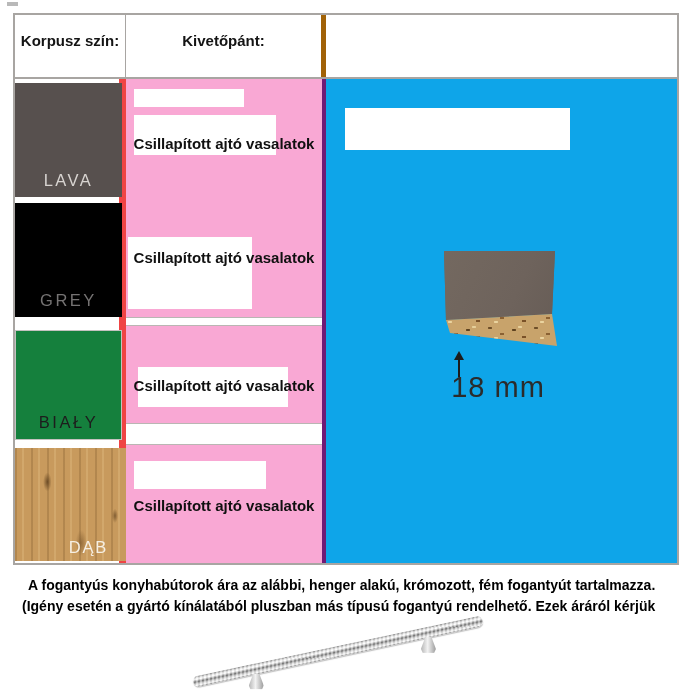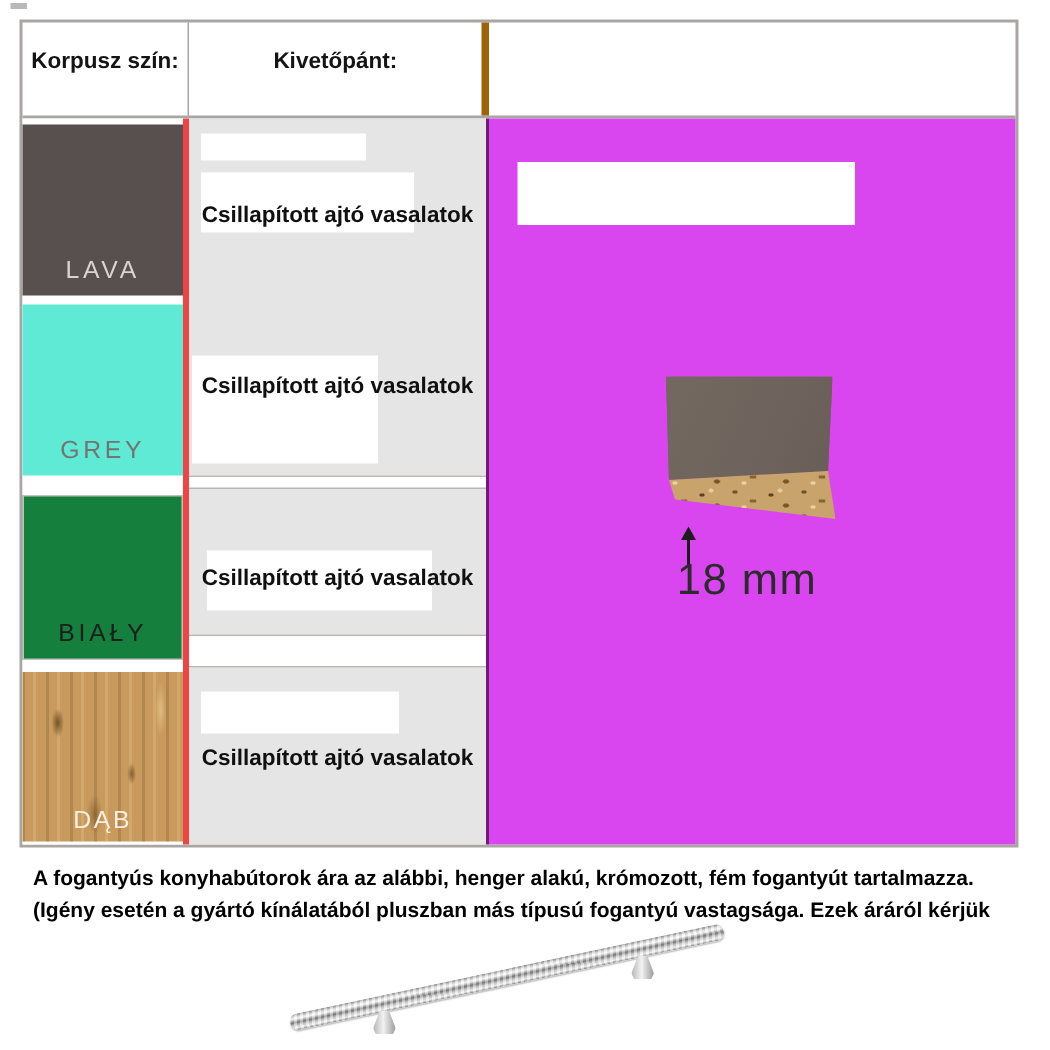--- a/index.html
+++ b/index.html
@@ -17,42 +17,43 @@
   .header-row { display:flex; height:64px; border-bottom:2px solid #a8a5a2; box-sizing:border-box; }
   .hcell {
     box-sizing:border-box; display:flex; align-items:center; justify-content:center;
     font-weight:bold; font-size:15px; color:#141414; padding-bottom:12px; text-align:center;
   }
   .hcell1 { width:111px; border-right:1px solid #a8a5a2; }
   .hcell2 { width:200px; border-right:5px solid #a16207; }
   .hcell3 { flex:1; }
 
   .body-row { position:relative; display:flex; height:484px; }
-  .col1 { position:relative; width:111px; border-right:4px solid #ef4444; box-sizing:border-box; background:#fff; }
-  .col2 { position:relative; width:200px; border-right:2px solid #701a75; box-sizing:border-box; background:#e5e5e5; }
-  .col3 { position:relative; flex:1; background:#d946ef; }
+  .col1 { position:relative; width:111px; border-right:7px solid #ef4444; box-sizing:border-box; background:#fff; }
+  .col2 { position:relative; width:200px; border-right:4px solid #701a75; box-sizing:border-box; background:#f9a8d4; }
+  .col3 { position:relative; flex:1; background:#0ea5e9; }
 
   
   .swatch { position:absolute; left:0; width:107px; }
   .swatch-label {
     position:absolute; left:0; right:0; bottom:7px; text-align:center;
     font-size:16.5px; letter-spacing:2.5px; font-weight:500;
   }
   .swatch-lava  { top:4px;   height:114px; }
   .swatch-grey  { top:124px; height:114px; }
   .swatch-bialy { top:251px; height:110px; border:1px solid #c4c2c0; box-sizing:border-box; }
   .swatch-dab   { top:369px; height:113px;
     background-color:#c89a5d;
     background-image:
       radial-gradient(7px 16px at 22% 30%, rgba(97,66,31,.85), transparent 60%),
       radial-gradient(5px 12px at 68% 60%, rgba(97,66,31,.70), transparent 60%),
       radial-gradient(9px 22px at 45% 84%, rgba(110,76,36,.55), transparent 60%),
       radial-gradient(6px 30px at 86% 22%, rgba(232,199,143,.75), transparent 60%),
       repeating-linear-gradient(90deg, rgba(120,84,40,.28) 0 2px, rgba(0,0,0,0) 2px 7px,
         rgba(226,190,132,.38) 7px 9px, rgba(0,0,0,0) 9px 16px);
+    padding-left: 40px;
   }
   .label-lava { color:#d8d4d1; }
   .label-grey { color:#757373; }
   .label-bialy { color:#1d1d1d; }
   .label-dab { color:#f6efe3; bottom:5px; line-height:1.12; letter-spacing:1.8px; }
 
   
   .hinge-text {
     position:absolute; left:0; right:0; text-align:center; z-index:2;
     font-weight:bold; font-size:15px; color:#101010;
@@ -96,21 +97,21 @@
   .arrow-head { position:absolute; left:2px; top:0; width:0; height:0;
     border-left:5px solid transparent; border-right:5px solid transparent; border-bottom:9px solid #1c1c1c; }
   .arrow-shaft { position:absolute; left:6px; top:7px; width:2px; height:19px; background:#1c1c1c; }
   .thickness-label {
     position:absolute; left:98px; top:292px; width:148px; text-align:center;
     font-size:29px; letter-spacing:1px; color:#2b2b2b; font-weight:400;
   }
 
   
   .note { position:absolute; left:22px; top:575px; font-weight:bold; font-size:14px; line-height:20.5px; color:#000; }
-  .note div { white-space:nowrap; }
+  .note div { white-space:nowrap;text-align:right; }
 
   .handle { position:absolute; left:186px; top:606px; width:308px; height:90px; }
   .bar {
     position:absolute; left:4px; top:40px; width:296px; height:11px; border-radius:6px;
     transform:rotate(-12deg);
     background:
       repeating-linear-gradient(100deg, rgba(255,255,255,.35) 0 2px, rgba(0,0,0,.07) 2px 4px),
       linear-gradient(to bottom,#8e8e8e 0%,#e9e9e9 18%,#ffffff 30%,#808080 52%,#d6d6d6 70%,#f7f7f7 85%,#8a8a8a 100%);
     box-shadow:0 1px 1px rgba(0,0,0,.25);
   }
@@ -134,21 +135,21 @@
       <div class="hcell hcell1">Korpusz szín:</div>
       <div class="hcell hcell2">Kivetőpánt:</div>
     </div>
 
     <div class="body-row">
 
       <div class="col1">
         <div class="swatch swatch-lava" style="background-color: rgb(87, 80, 78);">
           <div class="swatch-label label-lava">LAVA</div>
         </div>
-        <div class="swatch swatch-grey" style="background-color: #5eead4;">
+        <div class="swatch swatch-grey" style="background-color: #000000;">
           <div class="swatch-label label-grey">GREY</div>
         </div>
         <div class="swatch swatch-bialy" style="background-color: #15803d;">
           <div class="swatch-label label-bialy">BIAŁY</div>
         </div>
         <div class="swatch swatch-dab">
           <div class="swatch-label label-dab">
             <div>DĄB</div>
           </div>
         </div>
@@ -178,21 +179,21 @@
           <div class="arrow-head"></div>
           <div class="arrow-shaft"></div>
         </div>
         <div class="thickness-label">18 mm</div>
       </div>
     </div>
   </div>
 
   <div class="note">
     <div>A fogantyús konyhabútorok ára az alábbi, henger alakú, krómozott, fém fogantyút tartalmazza.</div>
-    <div>(Igény esetén a gyártó kínálatából pluszban más típusú fogantyú vastagsága. Ezek áráról kérjük</div>
+    <div>(Igény esetén a gyártó kínálatából pluszban más típusú fogantyú rendelhető. Ezek áráról kérjük</div>
   </div>
 
   <div class="handle">
     <div class="bar">
       <div class="foot foot-left"></div>
       <div class="foot foot-right"></div>
     </div>
   </div>
 </div>
 

